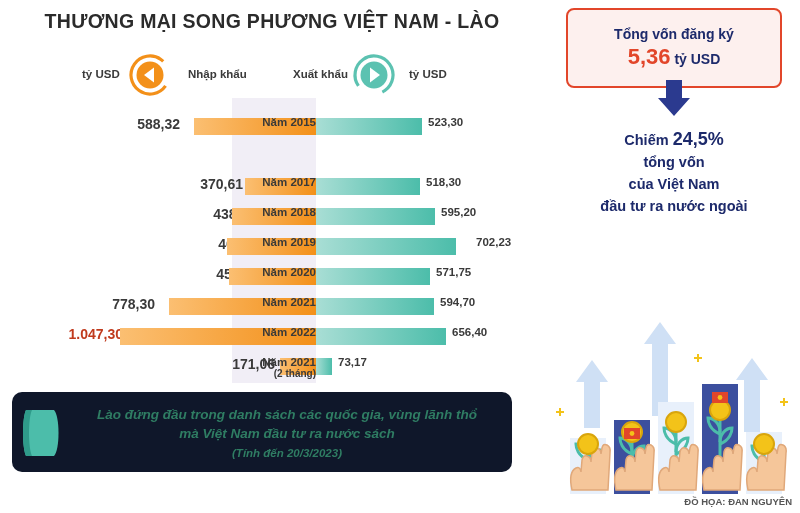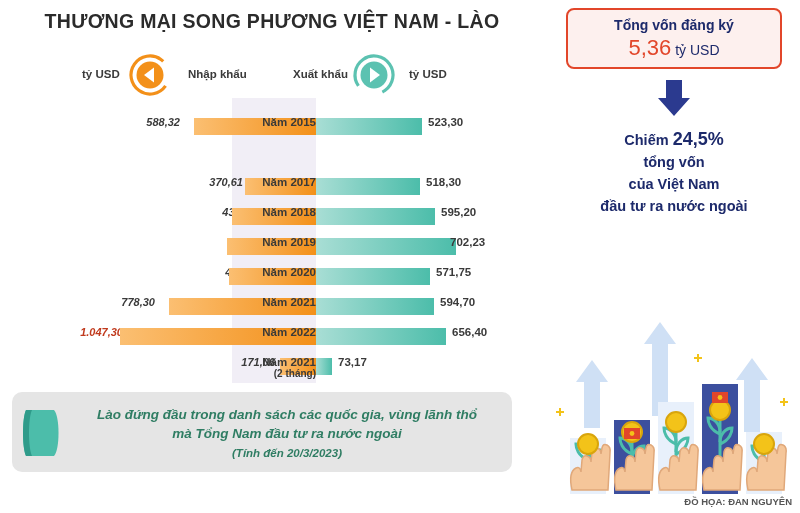--- a/index.html
+++ b/index.html
@@ -49,66 +49,65 @@
   .row { position: absolute; left: 0; width: 548px; height: 29px; }
 
   .bar-l {
     position: absolute; right: 232px; top: 6px; height: 17px;
     border-radius: 0;
   }
   .bar-r {
     position: absolute; left: 316px; top: 6px; height: 17px;
   }
   .val-l {
-    position: absolute; top: 4px; font-size: 11px; font-weight: bold; color: #3a3a3a;
+    position: absolute; top: 4px; font-size: 14px; font-weight: bold; color: #3a3a3a;
     text-align: right;
-    font-style: italic;
   }
   .val-r {
     position: absolute; top: 4px; font-size: 11.5px; font-weight: bold; color: #3a3a3a;
   }
   .yr {
     position: absolute; left: 232px; top: 4px; width: 84px; text-align: right;
     font-size: 11.5px; font-weight: bold; color: #3a3a3a;
   }
   .yr small { display: block; font-size: 10px; font-weight: bold; }
 
   .val-hl {
     color: #c03a1d;
   }
 
   
   #callout {
     position: absolute; left: 12px; top: 392px; width: 500px; height: 80px;
-    background: #e5e5e5; border-radius: 10px;
+    background: #0f172a; border-radius: 10px;
   }
   #callout-inner {
     position: absolute; left: 60px; top: 8px; width: 430px; height: 64px;
     display: flex; flex-direction: column; align-items: center; justify-content: center;
     text-align: center;
   }
   #callout-l1, #callout-l2 {
     font-size: 13.5px; font-style: italic; font-weight: bold; color: #2f7d63;
     line-height: 19px;
   }
   #callout-l3 { font-size: 11.5px; font-style: italic; font-weight: bold; color: #2f7d63; margin-top: 4px; }
   #flag-shape {
     position: absolute; left: 8px; top: 14px; width: 48px; height: 54px;
   }
 
   
   #right { position: absolute; left: 548px; top: 0; width: 252px; height: 513px; }
 
   #reg-box {
-    position: absolute; left: 18px; top: 8px; width: 216px; height: 61px;
+    position: absolute; left: 18px; top: 8px; width: 216px; height: 80px;
     background: #fdf0ee; border: 2.5px solid #e2462a; border-radius: 8px;
     display: flex; flex-direction: column; align-items: center; justify-content: center;
   }
   #reg-line1 { font-size: 14px; font-weight: bold; color: #1d2a6b; }
-  #reg-line2 { font-size: 14px; font-weight: normal; color: #1d2a6b; margin-top: 2px; }
+  #reg-line2 { font-size: 14px; font-weight: bold; color: #1d2a6b; margin-top: 2px; }
   #reg-line2 .big { font-size: 22px; color: #e2462a; }
 
   #down-arrow { position: absolute; left: 106px; top: 78px; }
 
   #share-block {
     position: absolute; left: 8px; top: 128px; width: 236px; text-align: center;
     color: #1d2a6b;
   }
   #share-block div { font-size: 14.5px; font-weight: bold; line-height: 22px; }
   #share-block .big { font-size: 18px; }
@@ -175,21 +174,21 @@
       <div class="yr">Năm 2018</div>
       <div class="bar-r" style="width:119px;background:linear-gradient(90deg,#a9ded5,#4cbdaa)"></div>
       <div class="val-r" style="left:441px">595,20</div>
     </div>
 
     <div class="row" style="top:232px">
       <div class="val-l" style="right:287px">462,36</div>
       <div class="bar-l" style="width:89px;background:linear-gradient(90deg,#fbbf72,#f39019)"></div>
       <div class="yr">Năm 2019</div>
       <div class="bar-r" style="width:140px;background:linear-gradient(90deg,#a9ded5,#4cbdaa)"></div>
-      <div class="val-r" style="left:450px">702,23</div>
+      <div class="val-r" style="left:476px">702,23</div>
     </div>
 
     <div class="row" style="top:262px">
       <div class="val-l" style="right:289px">458,14</div>
       <div class="bar-l" style="width:87px;background:linear-gradient(90deg,#fbbf72,#f39019)"></div>
       <div class="yr">Năm 2020</div>
       <div class="bar-r" style="width:114px;background:linear-gradient(90deg,#a9ded5,#4cbdaa)"></div>
       <div class="val-r" style="left:436px">571,75</div>
     </div>
 
@@ -222,21 +221,21 @@
 
     <div id="callout">
       <div id="flag-shape">
         <svg width="48" height="54" viewBox="0 0 48 54">
           <path d="M6 4 C2 12 2 42 6 50 L34 50 C40 44 40 10 34 4 Z" fill="#4cbdaa"></path>
           <path d="M6 4 C2 12 2 42 6 50 L12 50 C8 42 8 12 12 4 Z" fill="#2f9b8a"></path>
         </svg>
       </div>
       <div id="callout-inner">
         <div id="callout-l1">Lào đứng đầu trong danh sách các quốc gia, vùng lãnh thổ</div>
-        <div id="callout-l2">mà Tổng Nam đầu tư ra nước ngoài</div>
+        <div id="callout-l2">mà Việt Nam đầu tư ra nước sách</div>
         <div id="callout-l3">(Tính đến 20/3/2023)</div>
       </div>
     </div>
   </div>
 
   <div id="right">
 
     <div id="reg-box">
       <div id="reg-line1">Tổng vốn đăng ký</div>
       <div id="reg-line2">

